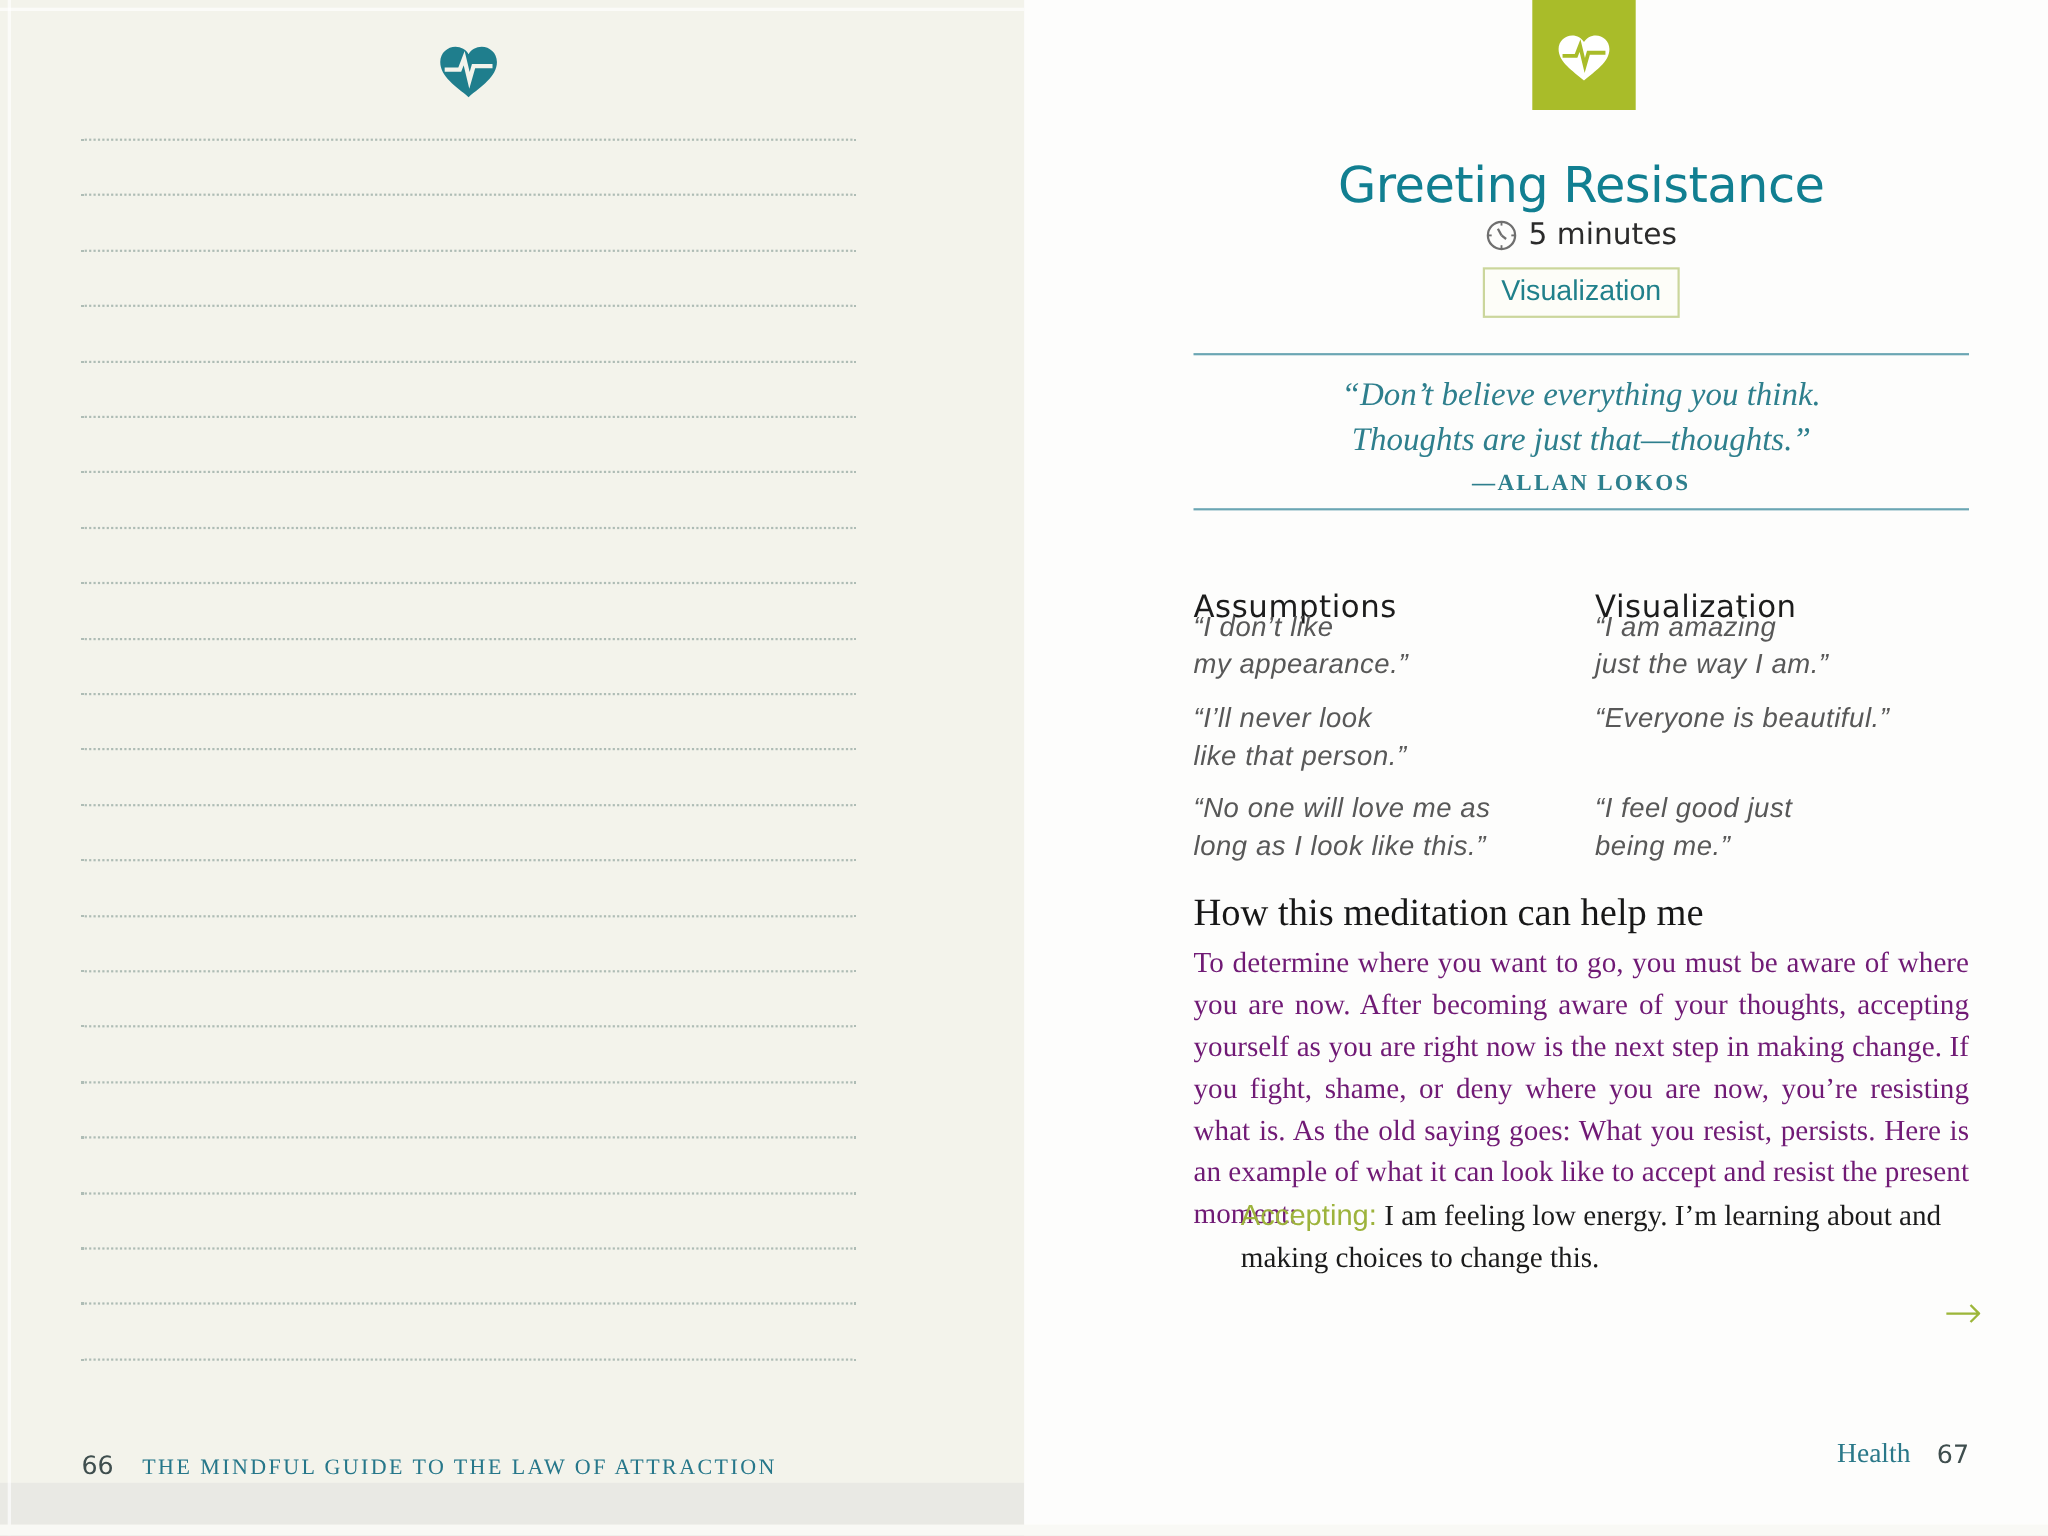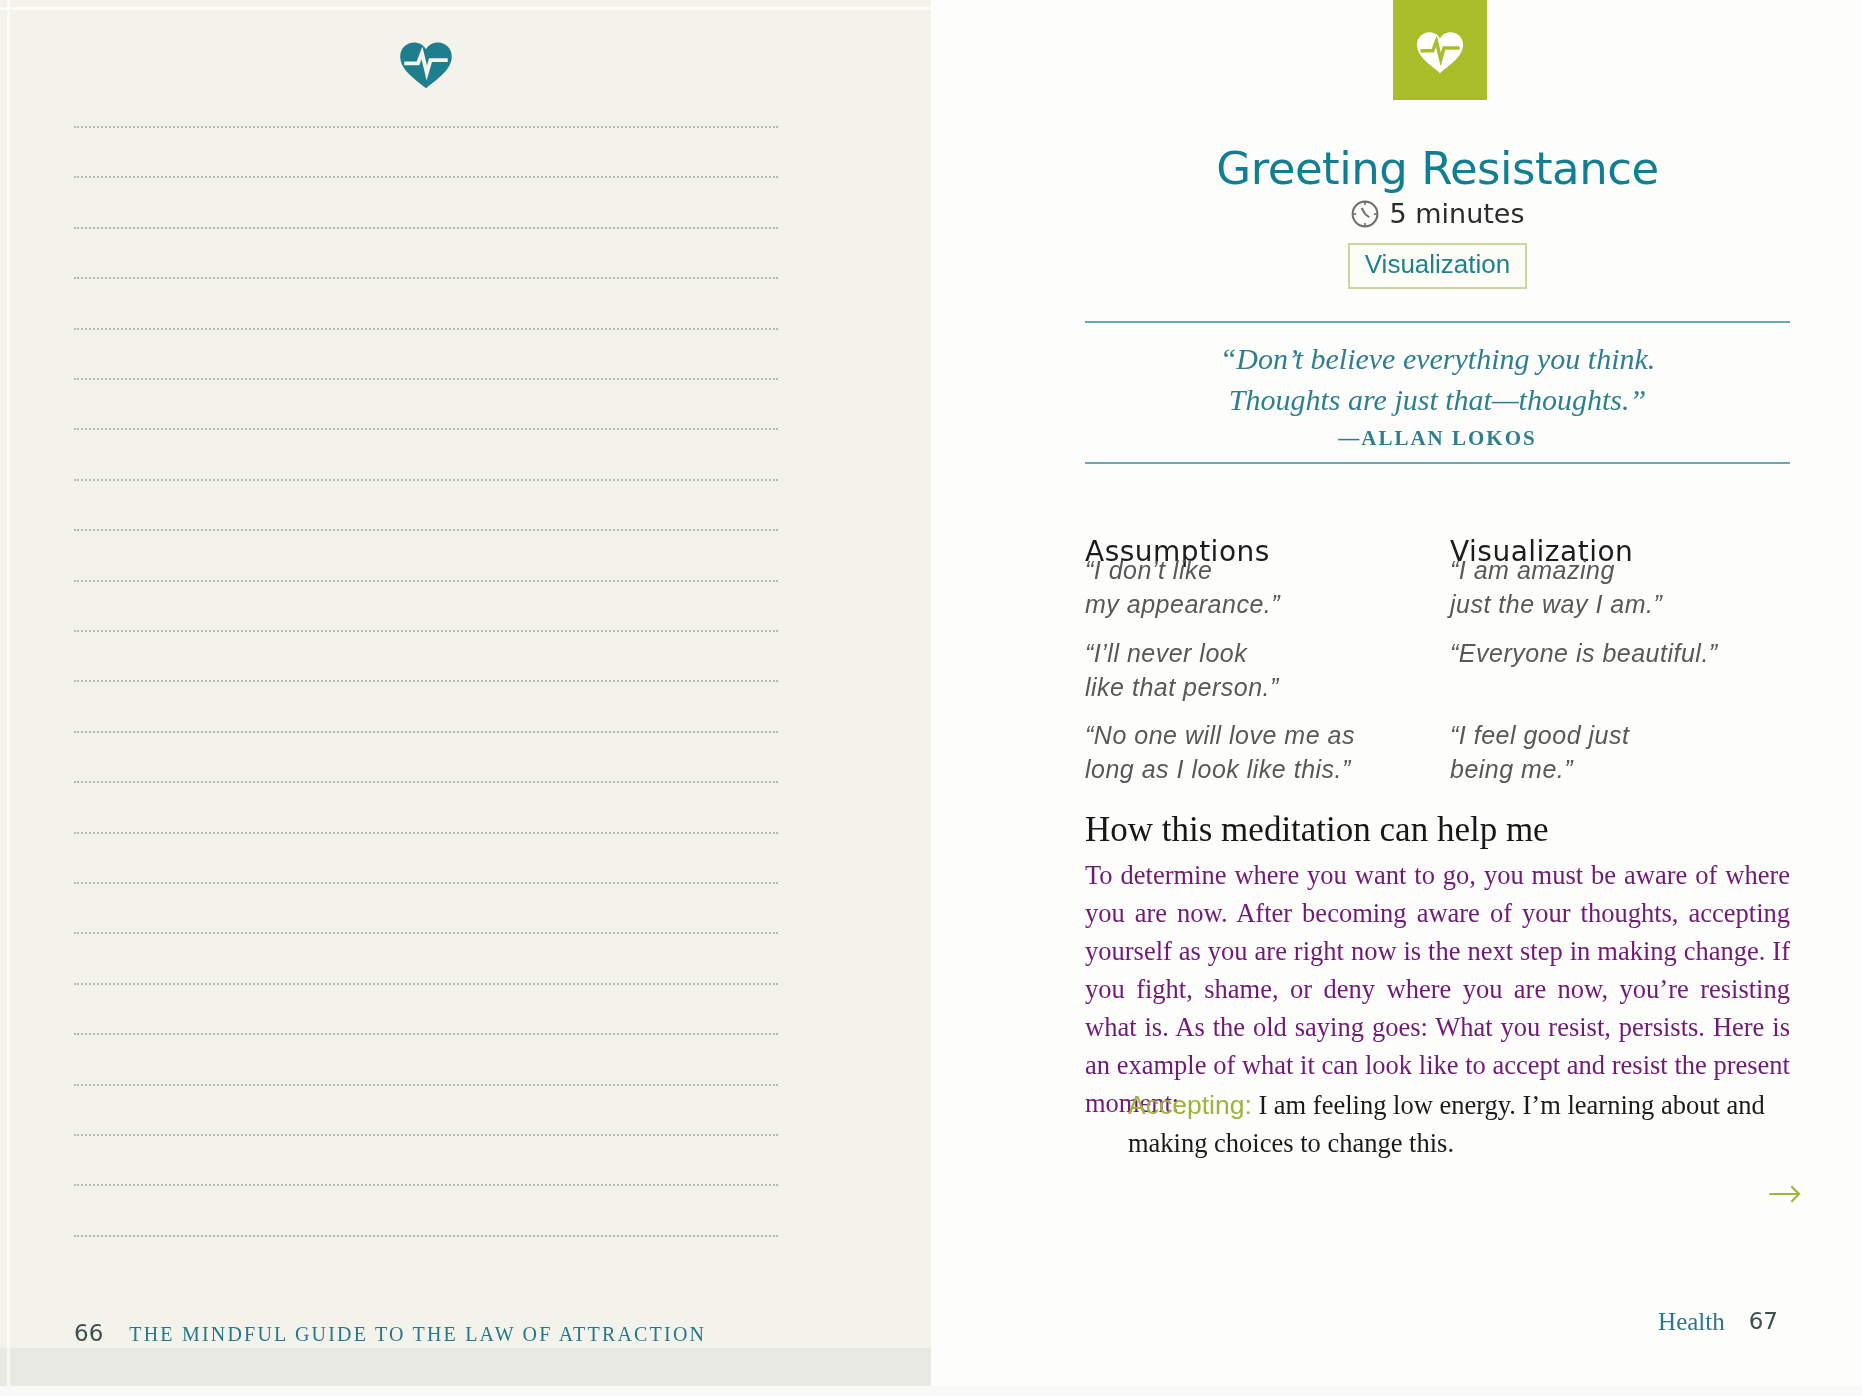--- a/index.html
+++ b/index.html
@@ -44,21 +44,21 @@
   .hand-cell.c1{width:365px;}
   .hand-cell.c2{width:340px;}
   .help-head{top:810px;font-family:Liberation Serif, serif;font-size:35px;color:#171717;}
   .body-par{top:856px;font-family:"Liberation Serif",serif;font-size:26.5px;line-height:38px;
             color:#701a75;text-align:justify;}
   .example{position:absolute;left:197px;top:1086px;width:662px;
            font-family:"Liberation Serif",serif;font-size:26.5px;line-height:38px;color:#1b1b1b;}
   .example .lbl{font-family:"Liberation Sans",sans-serif;color:#9db33c;}
   .arrow{position:absolute;left:836px;top:1168px;font-family:"DejaVu Sans",sans-serif;
          font-size:42px;color:#9db63a;font-weight:200;}
-  .footer-right{position:absolute;right:84px;top:1308px;display:flex;align-items:flex-start;gap:24px;}
+  .footer-right{position:absolute;right:72px;top:1308px;display:flex;align-items:flex-end;gap:24px;}
   .section-name{font-family:"Liberation Serif",serif;font-size:25px;color:#2a7889;}
 </style>
 </head>
 <body>
 
 <div id="canvas">
 
   <div class="page-left">
     <div class="edge-h"></div>
     <div class="edge-v"></div>

